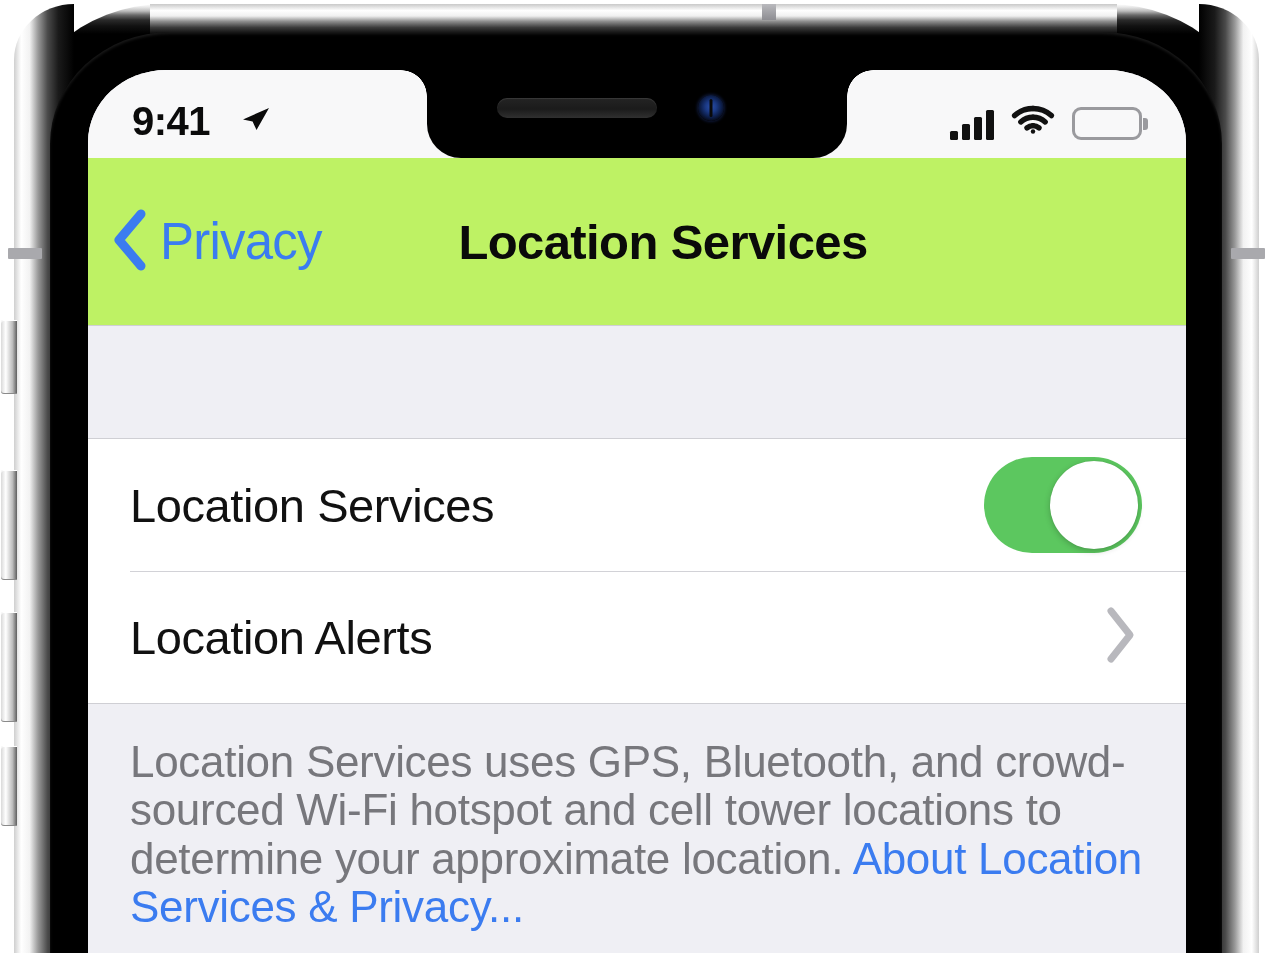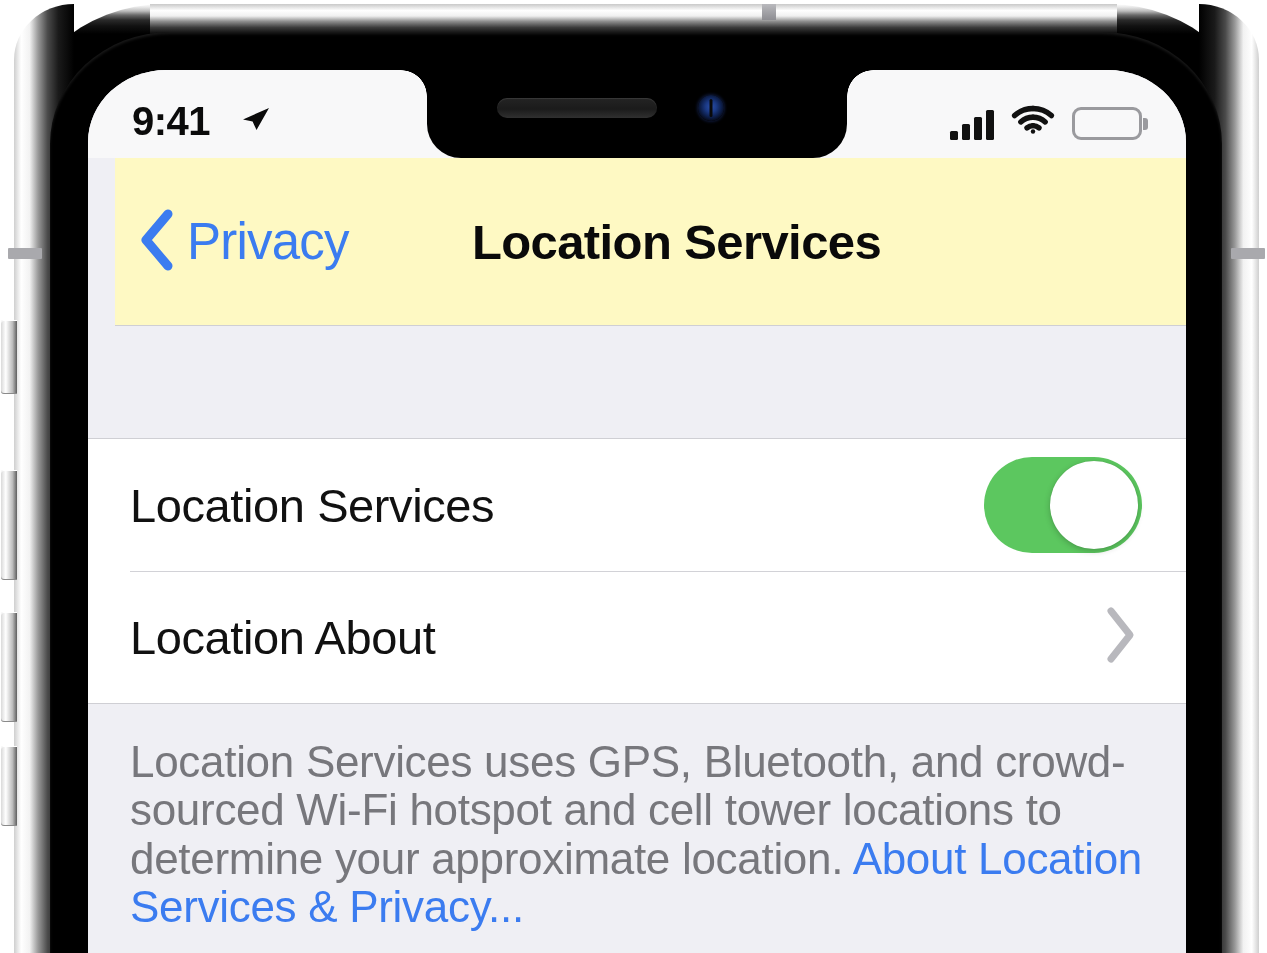--- a/index.html
+++ b/index.html
@@ -262,26 +262,25 @@
     background: #1c1c1e;
     border-radius: 5px;
   }
 
   
   .nav-bar {
     position: absolute;
     left: 0; right: 0;
     top: 88px;
     height: 168px;
-    background: #fef9c3;
+    background: #bef264;
     border-bottom: 1px solid #cfcfd4;
     display: flex;
     align-items: center;
     z-index: 15;
-    margin-left: 27px;
   }
   .nav-back {
     position: absolute;
     left: 22px;
     display: flex;
     align-items: center;
     gap: 10px;
     cursor: pointer;
   }
   .nav-back-label {
@@ -461,21 +460,21 @@
       <div class="cell-group">
 
         <div class="cell">
           <span class="cell-label">Location Services</span>
           <span class="switch" data-on="true" style="background: rgb(92, 199, 95);">
             <span class="knob"></span>
           </span>
         </div>
 
         <div class="cell">
-          <span class="cell-label">Location About</span>
+          <span class="cell-label">Location Alerts</span>
           <span class="chev-right">
             <svg width="34" height="58" viewBox="0 0 34 58" aria-hidden="true">
               <path d="M7 5 L26 29 L7 53" stroke="#b8b8bd" stroke-width="7" fill="none" stroke-linecap="round" stroke-linejoin="round"></path>
             </svg>
           </span>
         </div>
 
       </div>
 
       <div class="footer-text">

